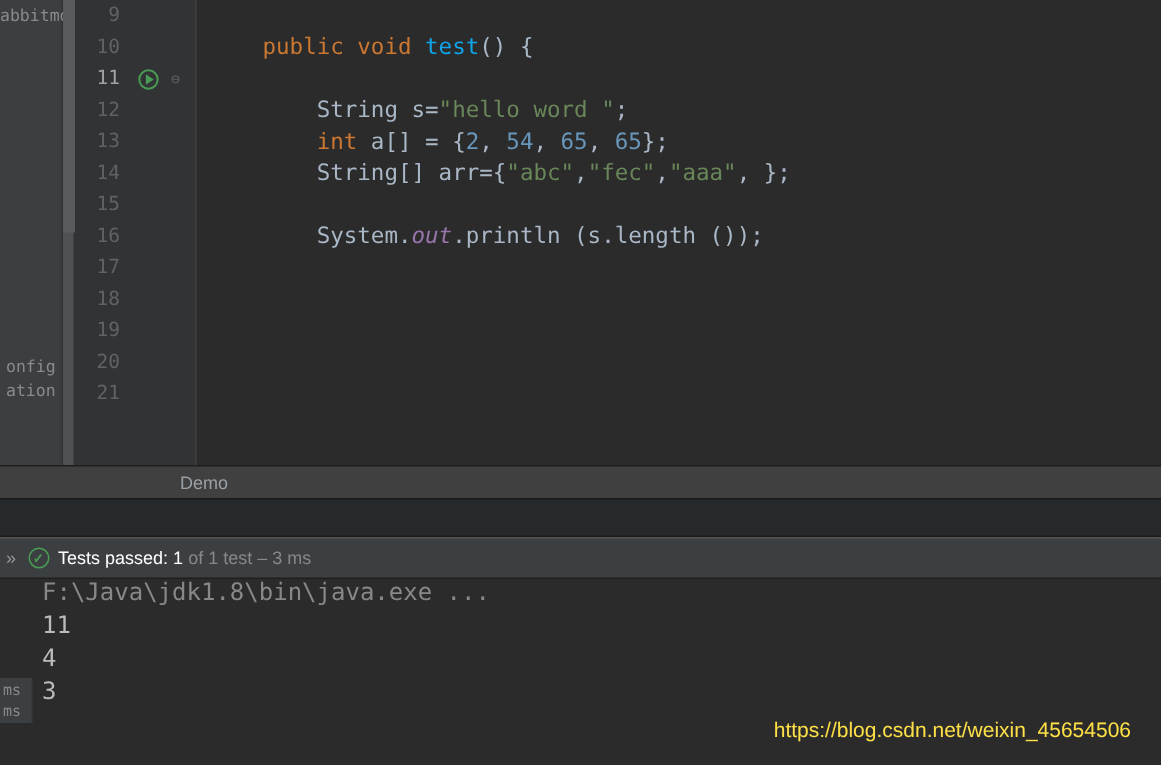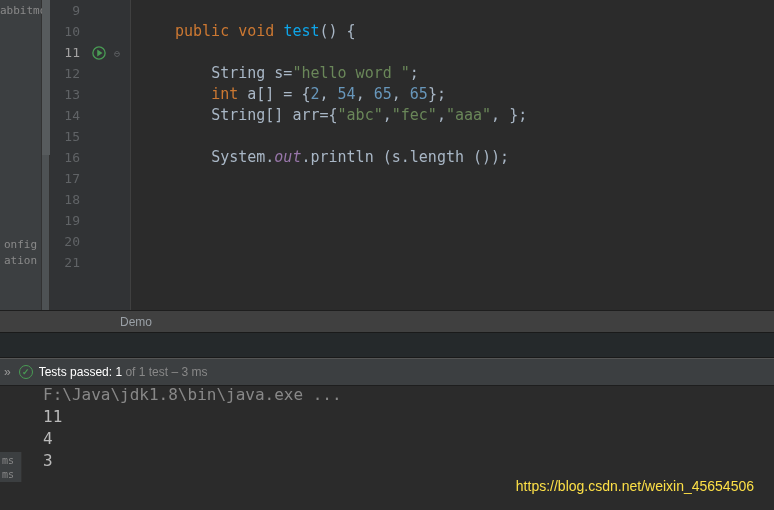--- a/index.html
+++ b/index.html
@@ -165,21 +165,20 @@
     color: #888;
     padding-top: 2px;
   }
   .console-left div { line-height: 14px; padding-left: 2px; }
   .console {
     flex: 1;
     padding: 4px 0 0 6px;
     font-size: 16px;
     color: #b0b0b0;
     line-height: 22px;
-    margin-left: 15px;
   }
   .console .cmd { color: #888; }
   .console .out { color: #bbbbbb; }
   .watermark {
     position: absolute;
     right: 20px;
     bottom: 16px;
     color: #fde047;
     font-family: Liberation Sans, sans-serif;
     font-size: 14px;

